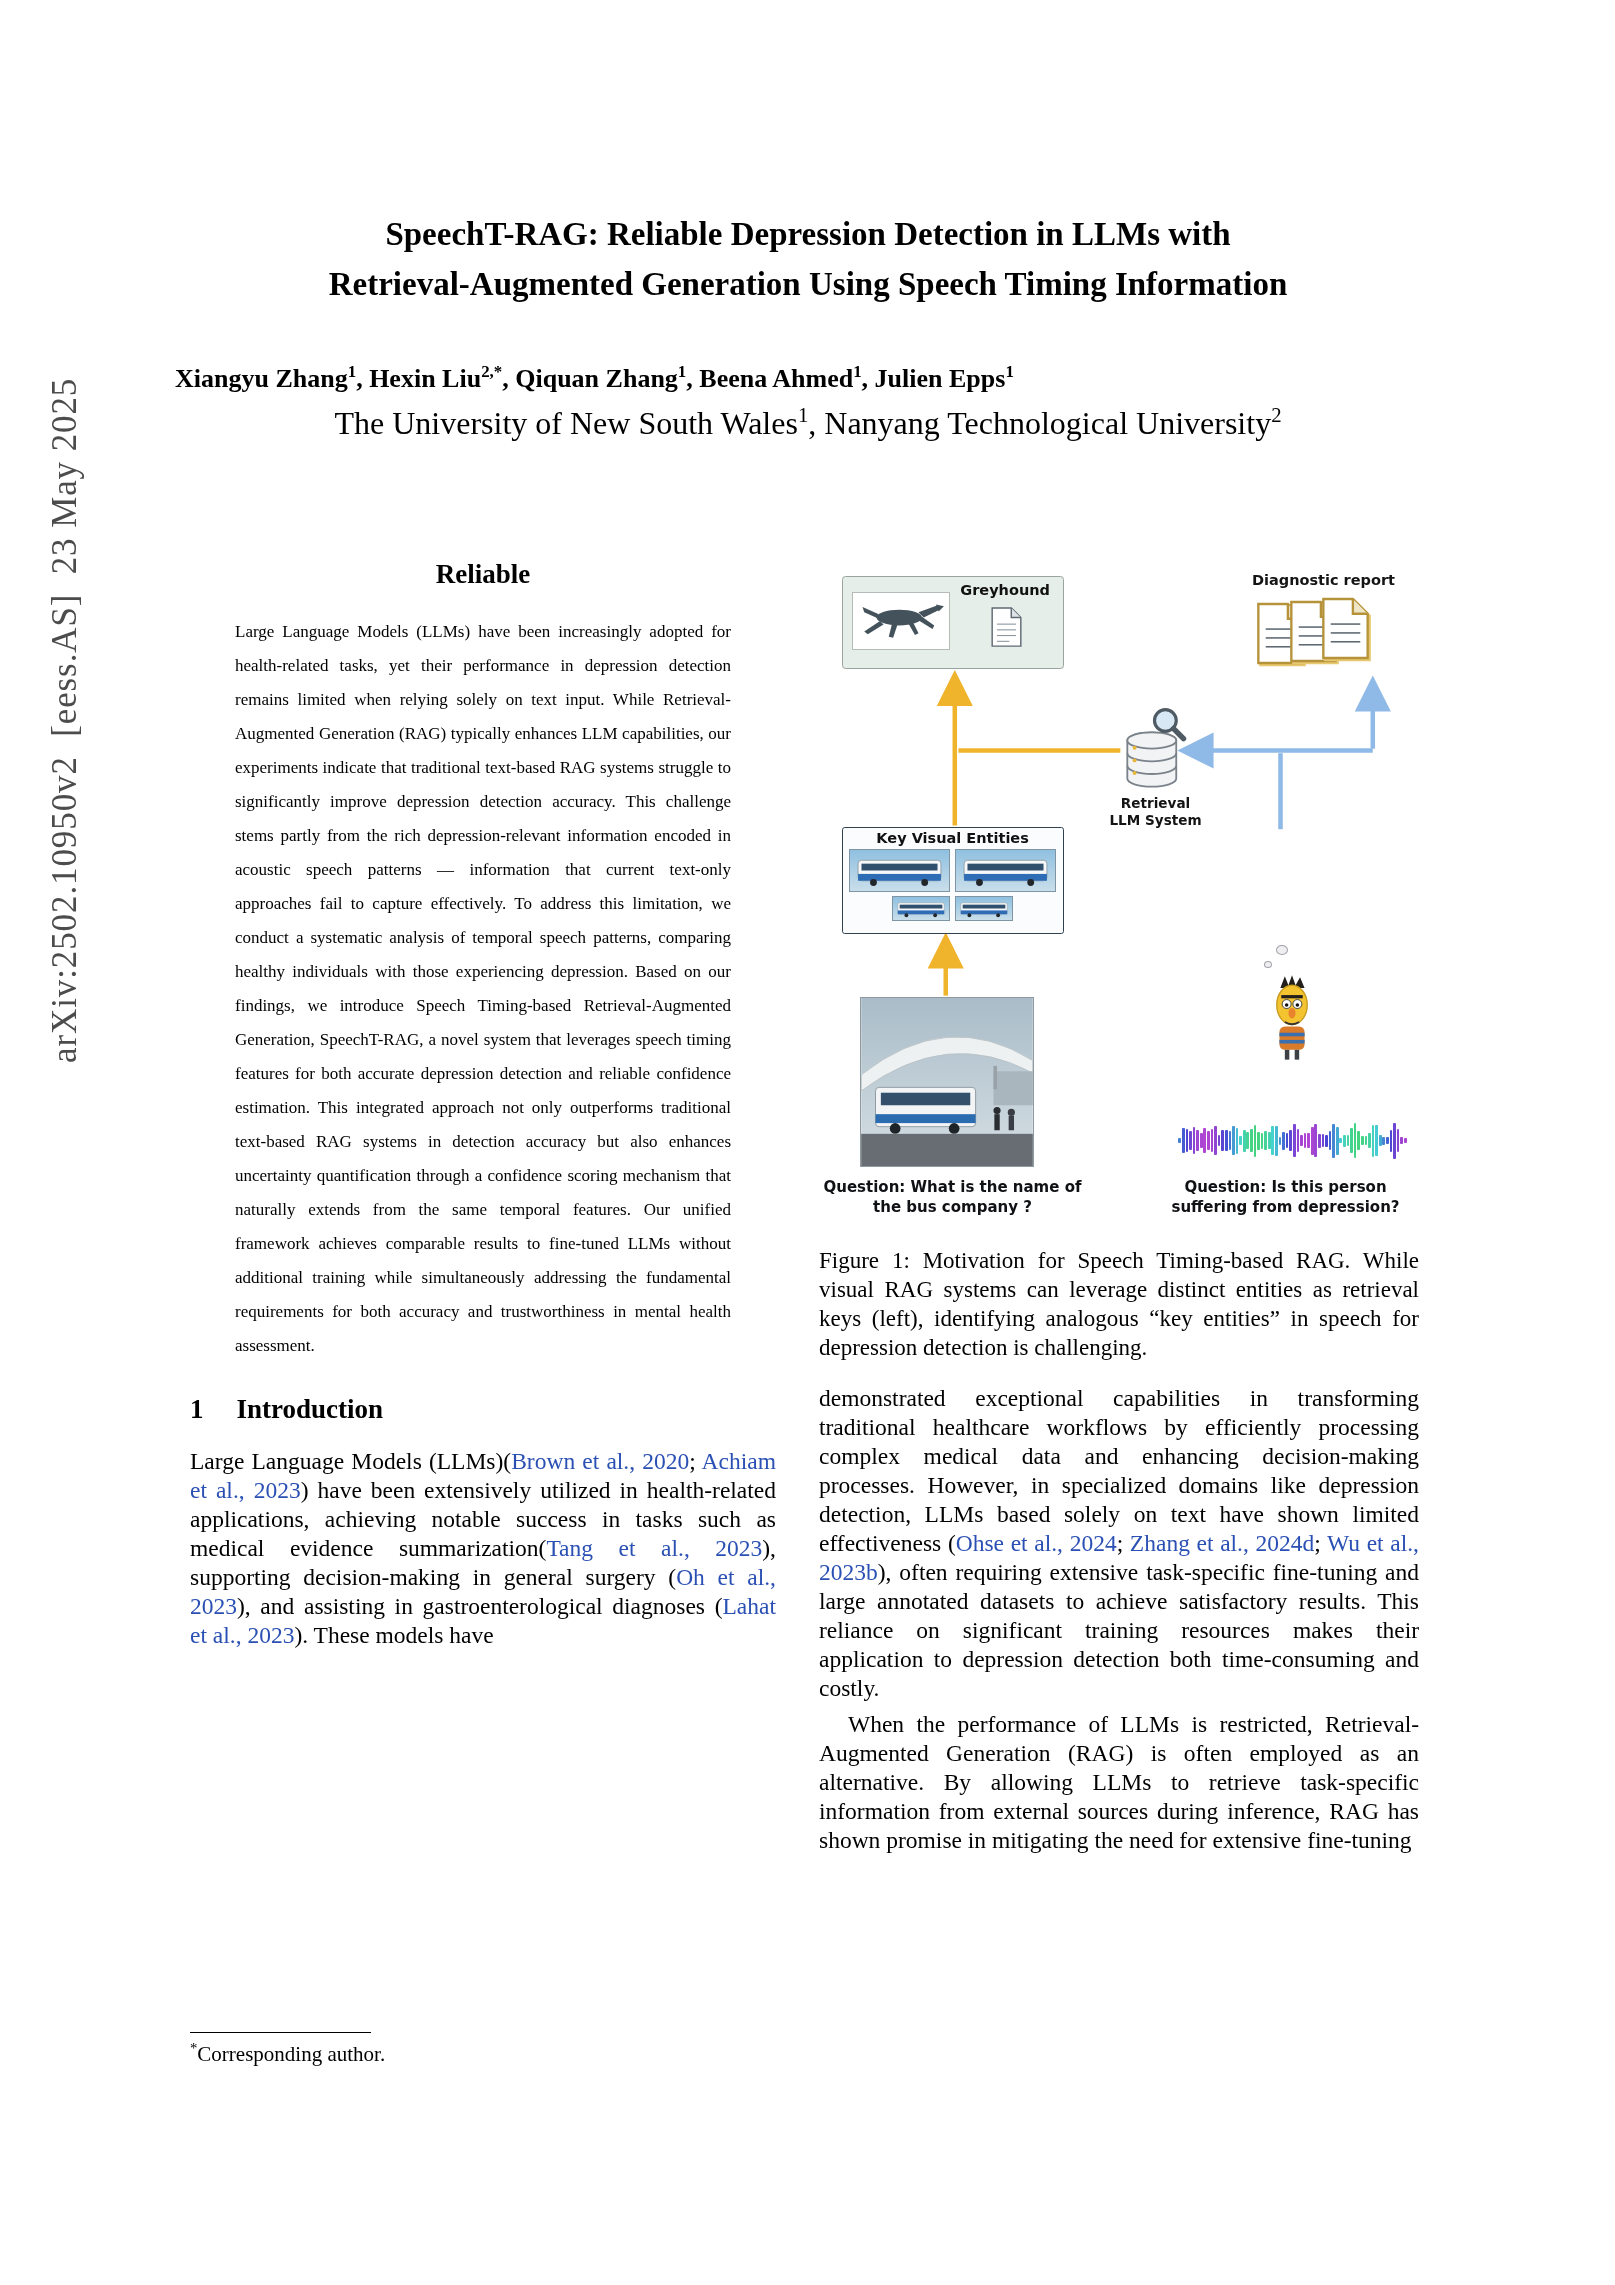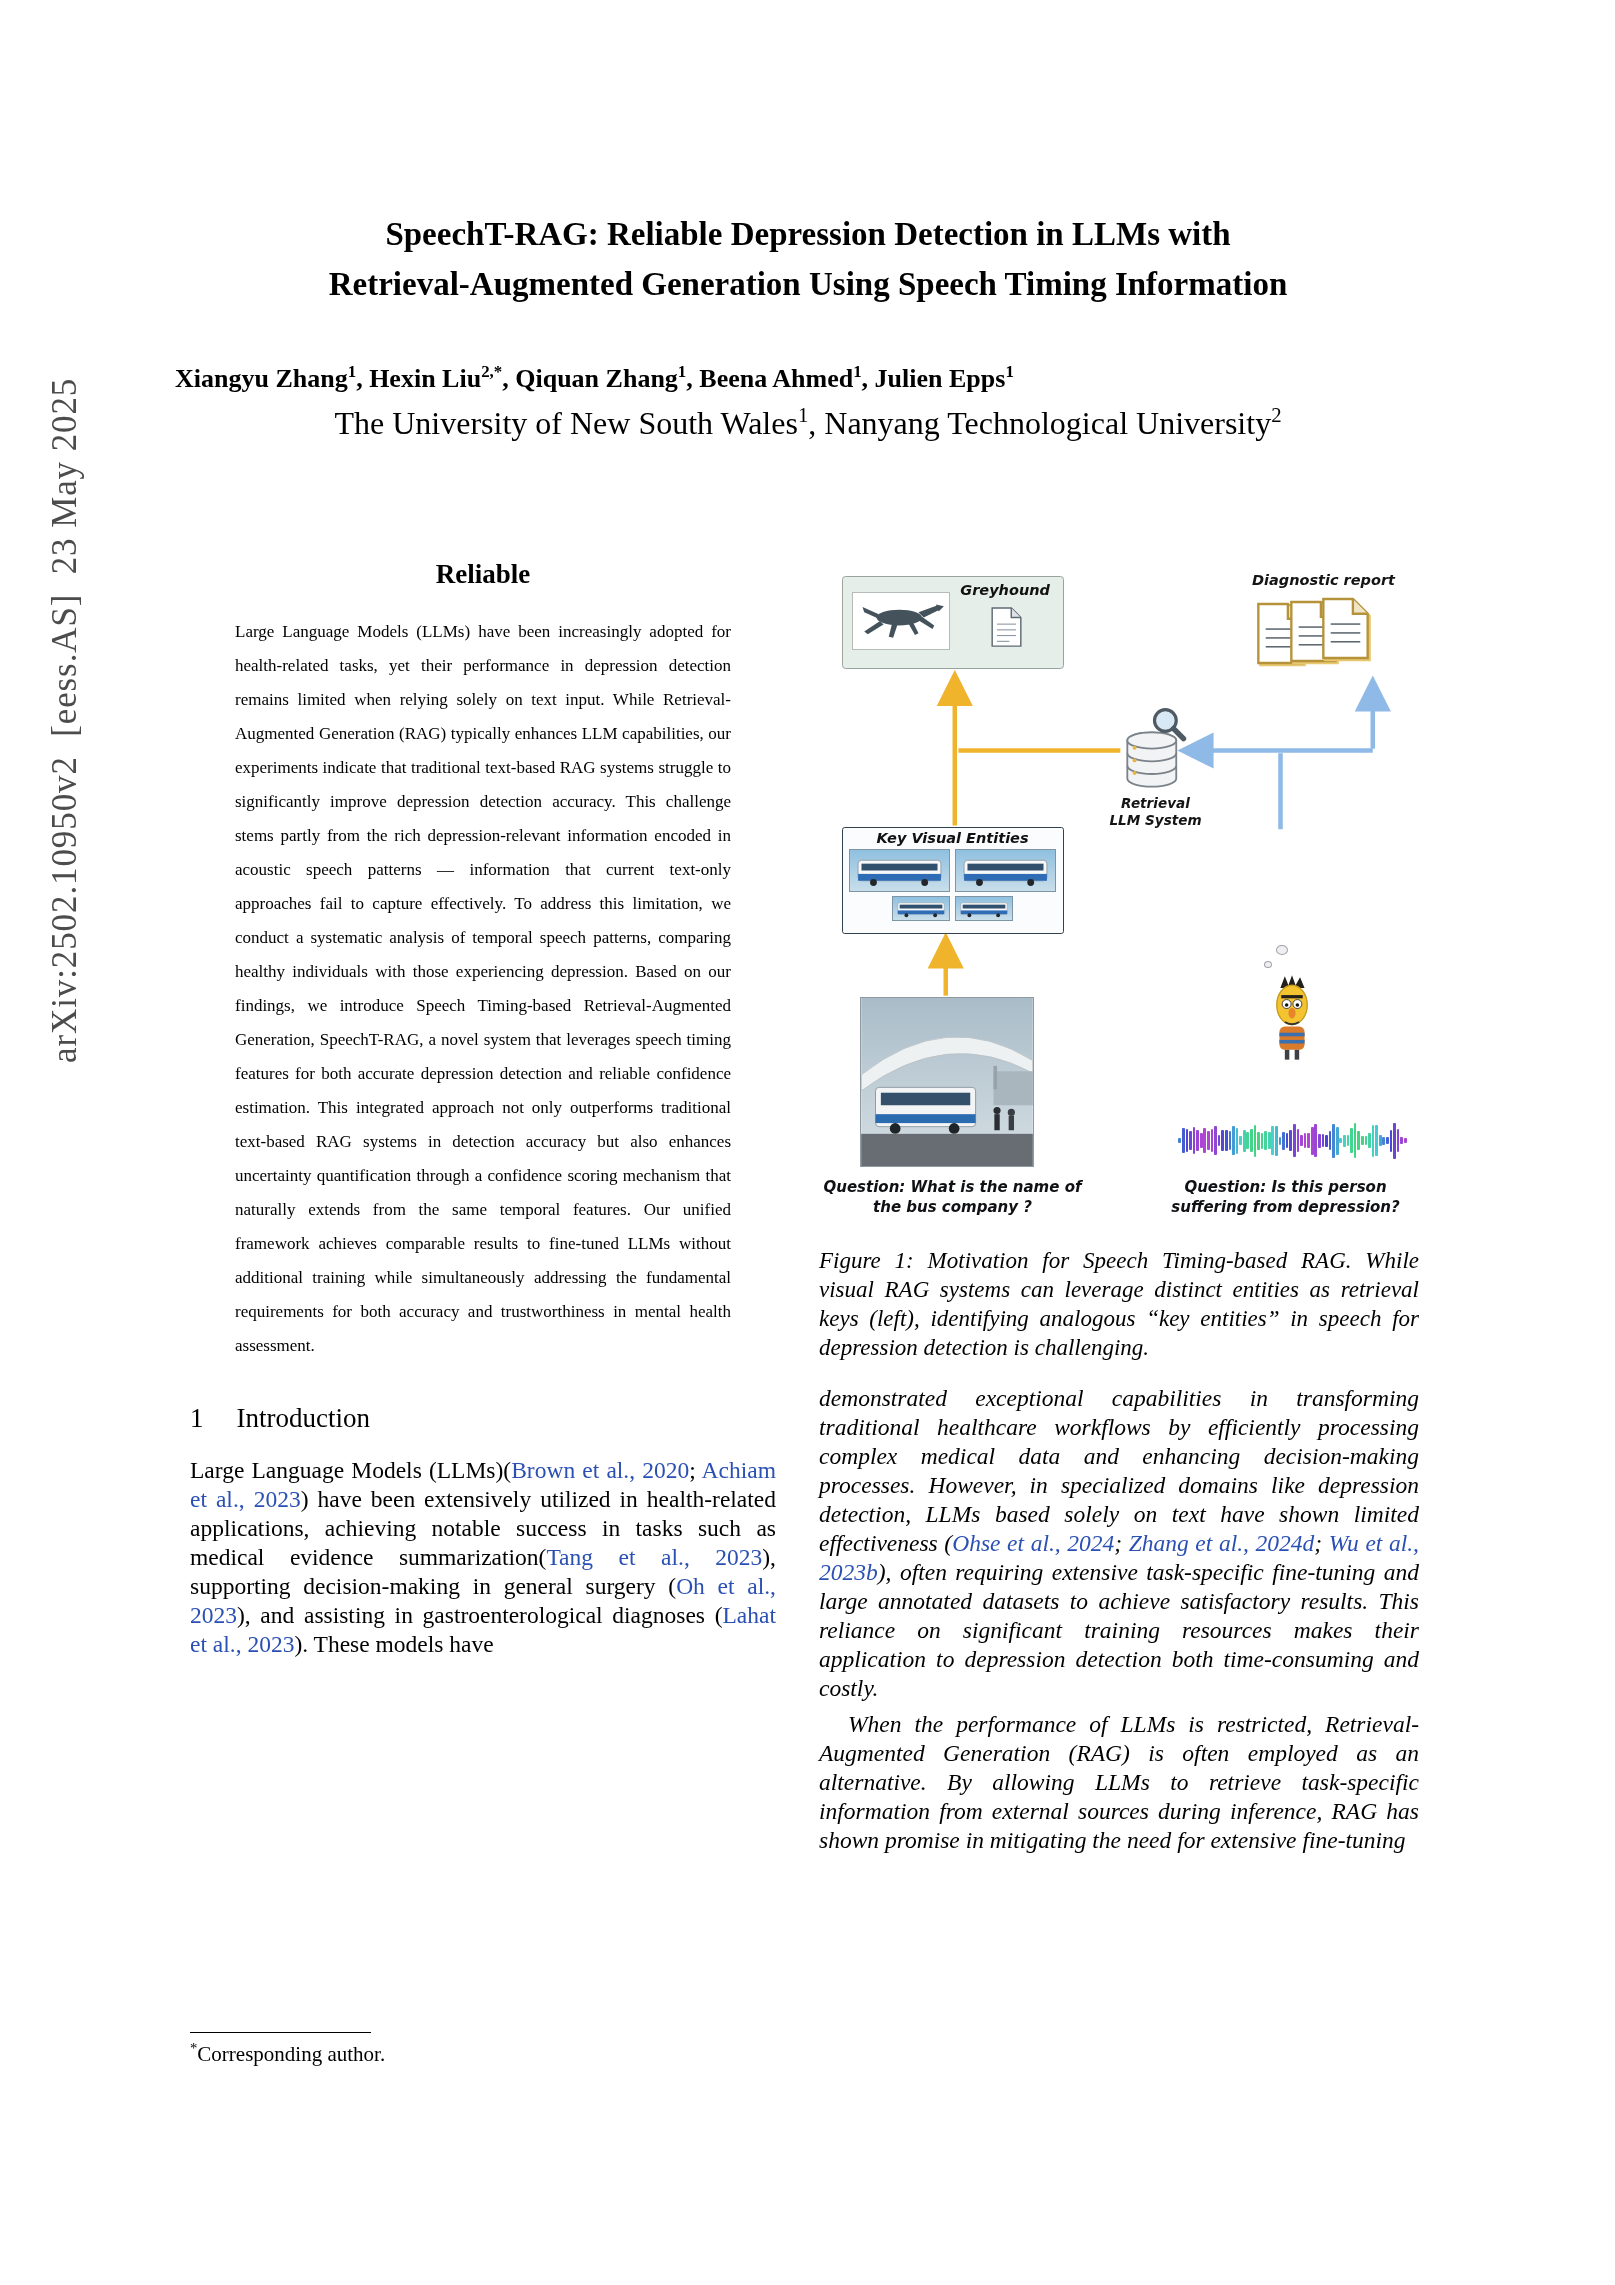--- a/index.html
+++ b/index.html
@@ -29,25 +29,25 @@
     width:1266px;font-size:26px;font-weight:bold;
   }
   .affiliations{
     position:absolute;top:403px;left:50%;transform:translateX(-50%);
     width:1266px;text-align:center;font-size:32px;
   }
   sup{font-size:65%;}
 
   
   .col-left{position:absolute;left:190px;top:559px;width:586px;}
-  .col-right{position:absolute;left:819px;top:565px;width:600px;font-style:italic;}
+  .col-right{position:absolute;left:819px;top:565px;width:600px;}
 
   .abstract-heading{text-align:center;font-size:27px;font-weight:bold;margin-bottom:25px;}
   .abstract-body{margin:0 45px;font-size:17px;line-height:34px;text-align:justify;}
-  .section-heading{margin-top:40px;font-size:27px;font-weight:normal;}
+  .section-heading{margin-top:31px;font-size:27px;font-weight:bold;}
   .sec-num{margin-right:33px;}
   .para{margin-top:22px;font-size:23.5px;line-height:29px;text-align:justify;}
   .para.indent{margin-top:7.2px;text-indent:29px;}
   .cite{color:var(--cite);}
   .caption{margin-top:16.3px;font-size:23px;line-height:29px;text-align:justify;}
 
   
   .footnote{position:absolute;left:190px;top:2032px;width:586px;font-size:21px;}
   .footnote-rule{width:181px;border-top:1.8px solid #000;margin-bottom:7.2px;}
   .fn-marker{vertical-align:super;font-size:70%;}

